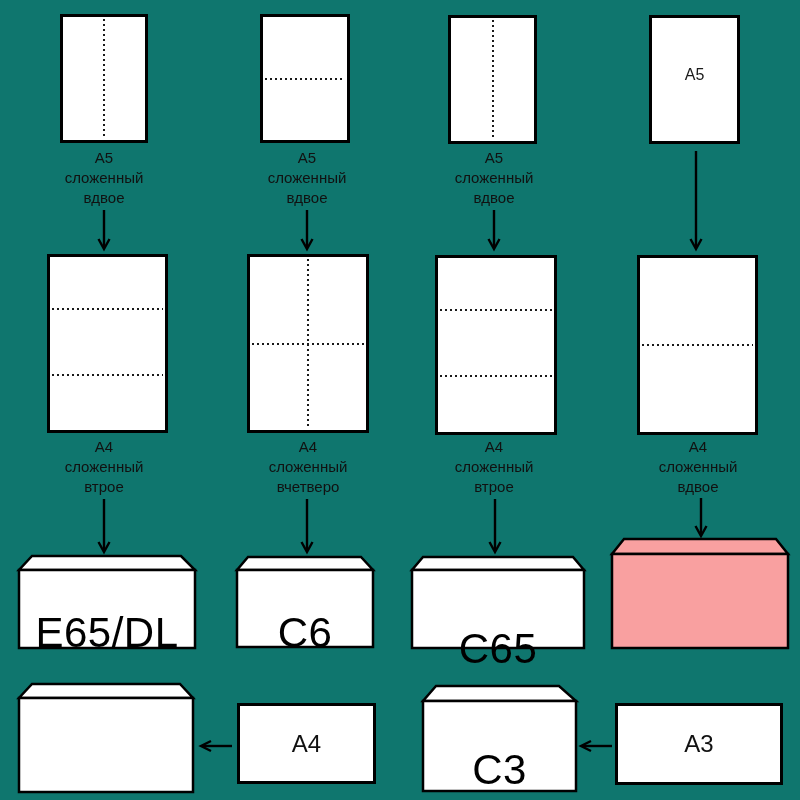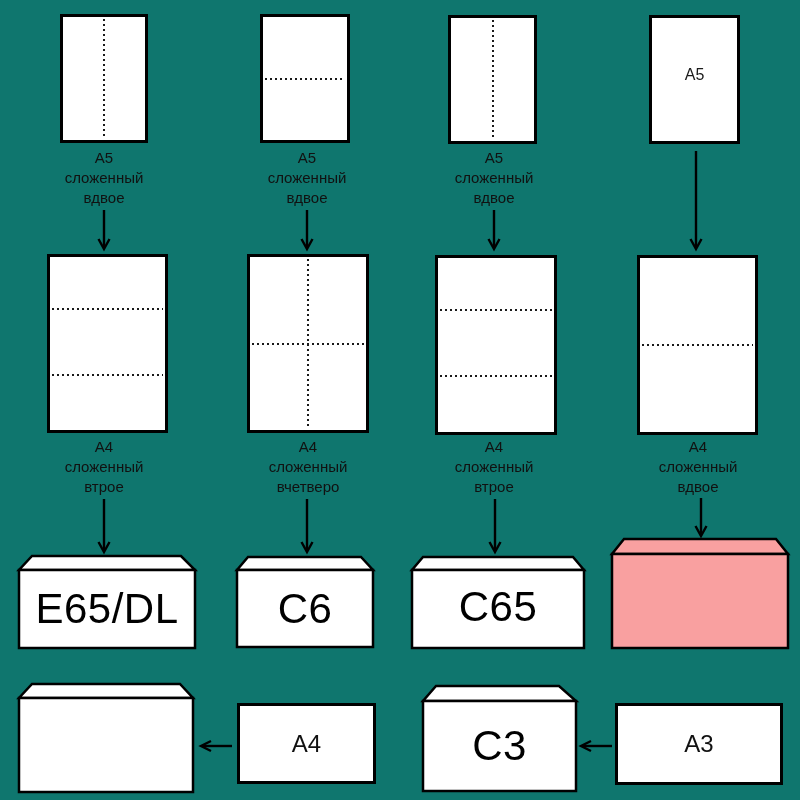--- a/index.html
+++ b/index.html
@@ -24,21 +24,21 @@
   .sheet-inner-label {
     position:absolute; inset:0; display:flex; align-items:center; justify-content:center;
     font-size:16px; padding-bottom:10px; color:#1a1a1a;
   }
   .caption {
     position:absolute; width:160px; text-align:center;
     font-size:15px; line-height:20px; color:#111;
   }
   .env-label {
     position:absolute; display:flex; align-items:center; justify-content:center;
-    font-size:42px; letter-spacing:0.5px; color:#000;
+    font-size:42px; letter-spacing:0.5px; color:#000;margin-top:24px;
   }
   .src-box {
     position:absolute; box-sizing:border-box; border:3px solid #000; background:#fff;
     display:flex; align-items:center; justify-content:center; font-size:24px; color:#111;
   }
   .arrow { stroke:#000; stroke-width:2.4; fill:none; }
   .env-outline { stroke:#000; stroke-width:2.5; fill:#ffffff; stroke-linejoin:miter; }
   .env-highlight { fill:#f9a0a0; }
 </style>
 </head>
@@ -180,21 +180,21 @@
     <div>втрое</div>
   </div>
   <div class="caption" style="left:618px;top:437px">
     <div>А4</div>
     <div>сложенный</div>
     <div>вдвое</div>
   </div>
 
   <div class="env-label" style="left:19px;top:570px;width:176px;height:78px">E65/DL</div>
   <div class="env-label" style="left:237px;top:570px;width:136px;height:77px">C6</div>
-  <div class="env-label" style="left:412px;top:568px;width:172px;height:78px">C65</div>
+  <div class="env-label" style="left:412px;top:586px;width:172px;height:78px">C65</div>
   <div class="env-label" style="left:423px;top:701px;width:153px;height:90px">C3</div>
 
   <div class="src-box" style="left:237px;top:703px;width:139px;height:81px">
     <span>А4</span>
   </div>
   <div class="src-box" style="left:615px;top:703px;width:168px;height:82px">
     <span>А3</span>
   </div>
 
 </div>

